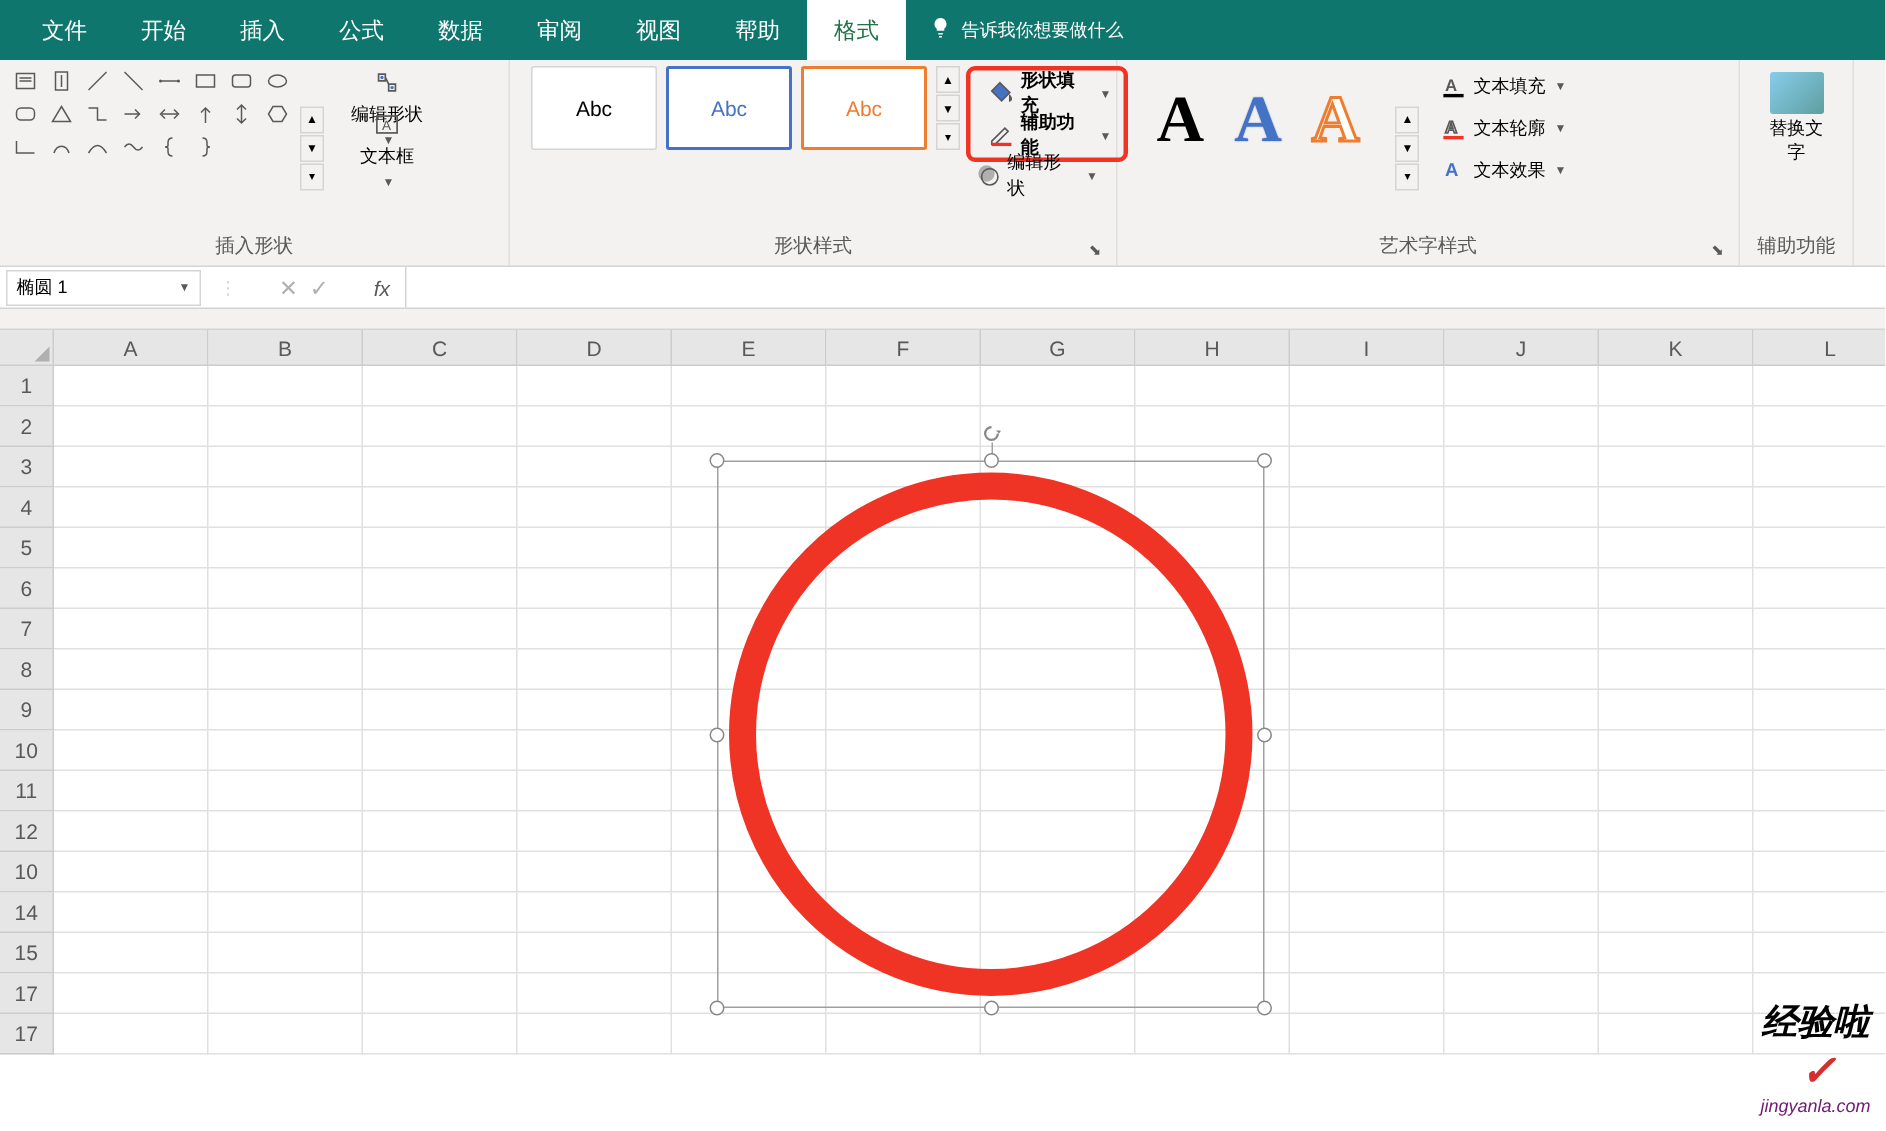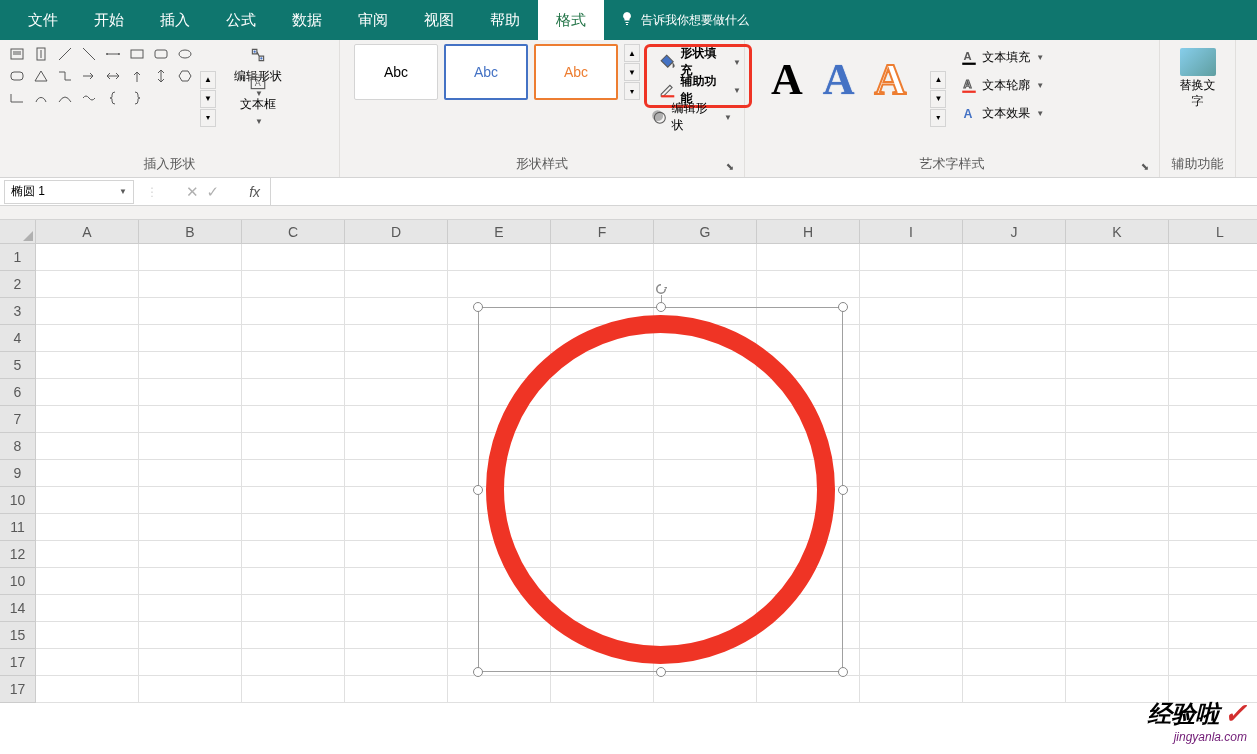--- a/index.html
+++ b/index.html
@@ -78,21 +78,21 @@
     .handle.br { right: -5px; bottom: -5px; }
     .handle.tm { left: 50%; top: -5px; margin-left: -5px; }
     .handle.bm { left: 50%; bottom: -5px; margin-left: -5px; }
     .handle.ml { left: -5px; top: 50%; margin-top: -5px; }
     .handle.mr { right: -5px; top: 50%; margin-top: -5px; }
     .rotate-handle { position: absolute; left: 50%; top: -24px; margin-left: -6px; width: 12px; height: 12px; }
     .rotate-handle::before { content: ''; position: absolute; left: 50%; top: 12px; width: 1px; height: 12px; background: #a0a0a0; }
     .rotate-handle svg { width: 12px; height: 12px; }
     
     .watermark { position: absolute; right: 10px; bottom: 10px; font-family: "SimHei", sans-serif; }
-    .watermark-main { font-size: 24px; font-weight: bold; font-style: italic; color: #000; display: flex; align-items: center; }
+    .watermark-main { font-size: 24px; font-weight: bold; font-style: italic; color: #000; display: flex; align-items: center; flex-direction: column; }
     .watermark-check { color: #d32f2f; font-size: 28px; margin-left: 4px; }
     .watermark-sub { font-size: 12px; font-style: italic; text-align: right; color: #701a75; }
   </style>
 </head>
 <body>
 
 <div class="menu-bar">
   <div class="menu-item">文件</div>
   <div class="menu-item">开始</div>
   <div class="menu-item">插入</div>

